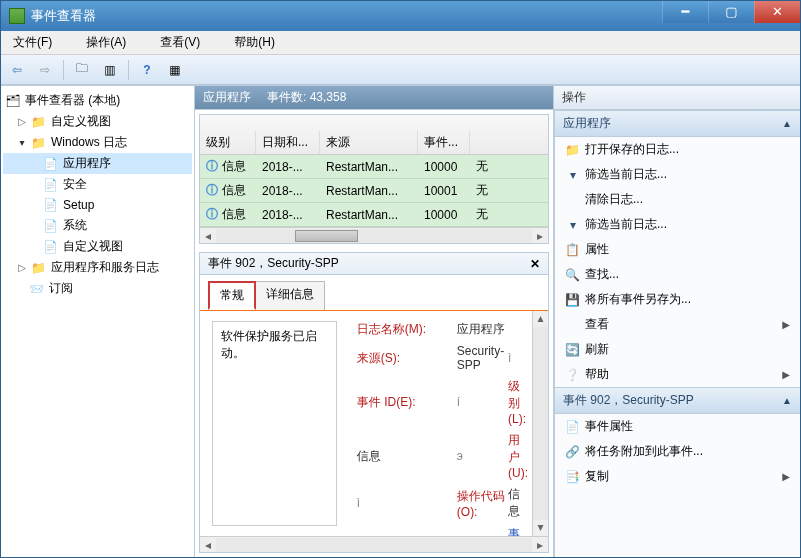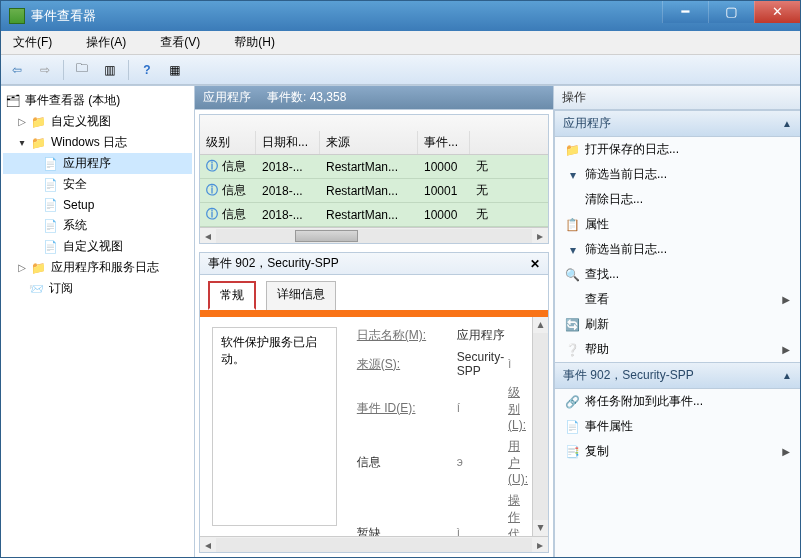--- a/index.html
+++ b/index.html
@@ -41,27 +41,27 @@
 .grid-body { }
 .grid-row { display: flex; background: #d7eed7; border-bottom: 1px solid #c0d8c0; align-items: center; }
 .gc { padding: 3px 6px; border-right: 1px solid transparent; display:flex; align-items:center; gap:4px; overflow:hidden; text-overflow:ellipsis; white-space:nowrap; }
 .hscroll { height: 16px; background: #efefef; display: flex; align-items: center; border-top:1px solid #ccc; }
 .hscroll .arrow { width: 16px; text-align: center; color: #666; }
 .hscroll .track { flex:1; background: #e8e8e8; height: 14px; position: relative; }
 .hscroll .thumb { position:absolute; left:25%; width:20%; top:1px; bottom:1px; background: linear-gradient(to bottom,#d8d8d8,#bcbcbc); border:1px solid #999; }
 
 .detail-panel { border: 1px solid #bcd; margin: 4px; flex: 1; display: flex; flex-direction: column; overflow: hidden; }
 .detail-title { height: 22px; background: linear-gradient(to bottom,#f3f7fb,#e6eef7); border-bottom: 1px solid #bcd; display: flex; align-items: center; padding: 0 8px; justify-content: space-between; }
-.tabs-row { display: flex; padding: 6px 8px 0 8px; gap: 11px; border-bottom: 7px solid #f97316; }
+.tabs-row { display: flex; padding: 6px 8px 0 8px; gap: 0; border-bottom: 1px solid #f97316; }
 .tab { padding: 4px 10px; border: 1px solid #bbb; border-bottom: none; background: #f4f4f4; margin-right: -1px; }
 .tab.active { background: #fff; border: 2px solid #c93a3a; border-bottom: 2px solid #fff; position: relative; z-index: 2; }
 .detail-body { padding: 10px 12px; display: flex; flex-direction: row; gap: 20px; overflow: hidden; }
 .desc-box { border: 1px solid #ccc; padding: 6px 8px; background: #fff; }
 .prop-grid { display: grid; grid-template-columns: 100px 1fr 12px; row-gap: 6px; align-items: center; }
-.prop-label { color: #737373; text-decoration: underline; }
+.prop-label { color: #b91c1c; }
 .prop-val { color: #333; }
 .prop-link { color: #1a4fc0; text-decoration: underline; }
 .vscroll { width:16px; background:#efefef; border-left:1px solid #ccc; display:flex; flex-direction:column; }
 .vscroll .arrow { height:16px; text-align:center; color:#666; }
 .vscroll .track { flex:1; background:#e8e8e8; position:relative; }
 
 .actions-panel { width: 246px; background: #fff; display: flex; flex-direction: column; overflow: hidden; }
 .actions-title { height: 24px; background: linear-gradient(to bottom,#f3f7fb,#dde8f3); border-bottom: 1px solid #bcd; padding: 0 8px; display:flex; align-items:center; font-weight: normal; color:#333; }
 .actions-body { flex:1; overflow:auto; background:#f9fbfd; border-left:1px solid #bcd; }
 .action-group-hdr { background: linear-gradient(to bottom,#e8f0f8,#c9dcef); padding: 4px 8px; border-top:1px solid #bcd; border-bottom:1px solid #bcd; display:flex; align-items:center; justify-content:space-between; color:#2a4a6a; }
@@ -272,21 +272,20 @@
                 <div></div>
               <div class="prop-label">来源(S):</div>
               <div class="prop-val">Security-SPP</div>
                 <div style="color:#888">ì</div>
               <div class="prop-label">事件 ID(E):</div>
                 <div style="color:#888">í</div>
               <div class="prop-label">级别(L):</div>
               <div class="prop-val">信息</div>
                 <div style="color:#888">э</div>
               <div class="prop-label">用户(U):</div>
-              <div class="prop-val">暂缺</div>
                 <div style="color:#888">ì</div>
               <div class="prop-label">操作代码(O):</div>
               <div class="prop-val">信息</div>
                 <div></div>
               <div class="prop-label">更多信息(I):</div>
               <div class="prop-val"><a href="#" class="prop-link">事件日志联机帮助</a></div>
                 <div></div>
             </div>
           </div>
           <div class="vscroll">
@@ -316,30 +315,34 @@
           </div>
         <div class="action-item">
             <span class="ai-icon i-filter"></span>
             <span>筛选当前日志...</span>
           </div>
         <div class="action-item">
             <span class="ai-icon"></span>
             <span>清除日志...</span>
           </div>
         <div class="action-item">
+            <span class="ai-icon i-filter"></span>
+            <span>筛选当前日志...</span>
+          </div>
+        <div class="action-item">
             <span class="ai-icon i-props"></span>
             <span>属性</span>
           </div>
         <div class="action-item">
-            <span class="ai-icon i-filter"></span>
-            <span>筛选当前日志...</span>
-          </div>
-        <div class="action-item">
             <span class="ai-icon i-find"></span>
             <span>查找...</span>
+          </div>
+        <div class="action-item">
+            <span class="ai-icon i-save"></span>
+            <span>将所有事件另存为...</span>
           </div>
         <div class="action-item">
             <span class="ai-icon"></span>
             <span>查看</span>
             <span class="rarrow">▶</span>
           </div>
         <div class="action-item">
             <span class="ai-icon i-refresh"></span>
             <span>刷新</span>
           </div>
@@ -347,26 +350,26 @@
             <span class="ai-icon i-help"></span>
             <span>帮助</span>
             <span class="rarrow">▶</span>
           </div>
 
         <div class="action-group-hdr">
           <span>事件 902，Security-SPP</span>
             <span class="chev-up">▲</span>
         </div>
         <div class="action-item">
+            <span class="ai-icon i-event"></span>
+            <span>事件属性</span>
+          </div>
+        <div class="action-item">
             <span class="ai-icon i-attach"></span>
             <span>将任务附加到此事件...</span>
-          </div>
-        <div class="action-item">
-            <span class="ai-icon i-event"></span>
-            <span>事件属性</span>
           </div>
         <div class="action-item">
             <span class="ai-icon i-copy"></span>
             <span>复制</span>
             <span class="rarrow">▶</span>
           </div>
       </div>
     </div>
 
   </div>

